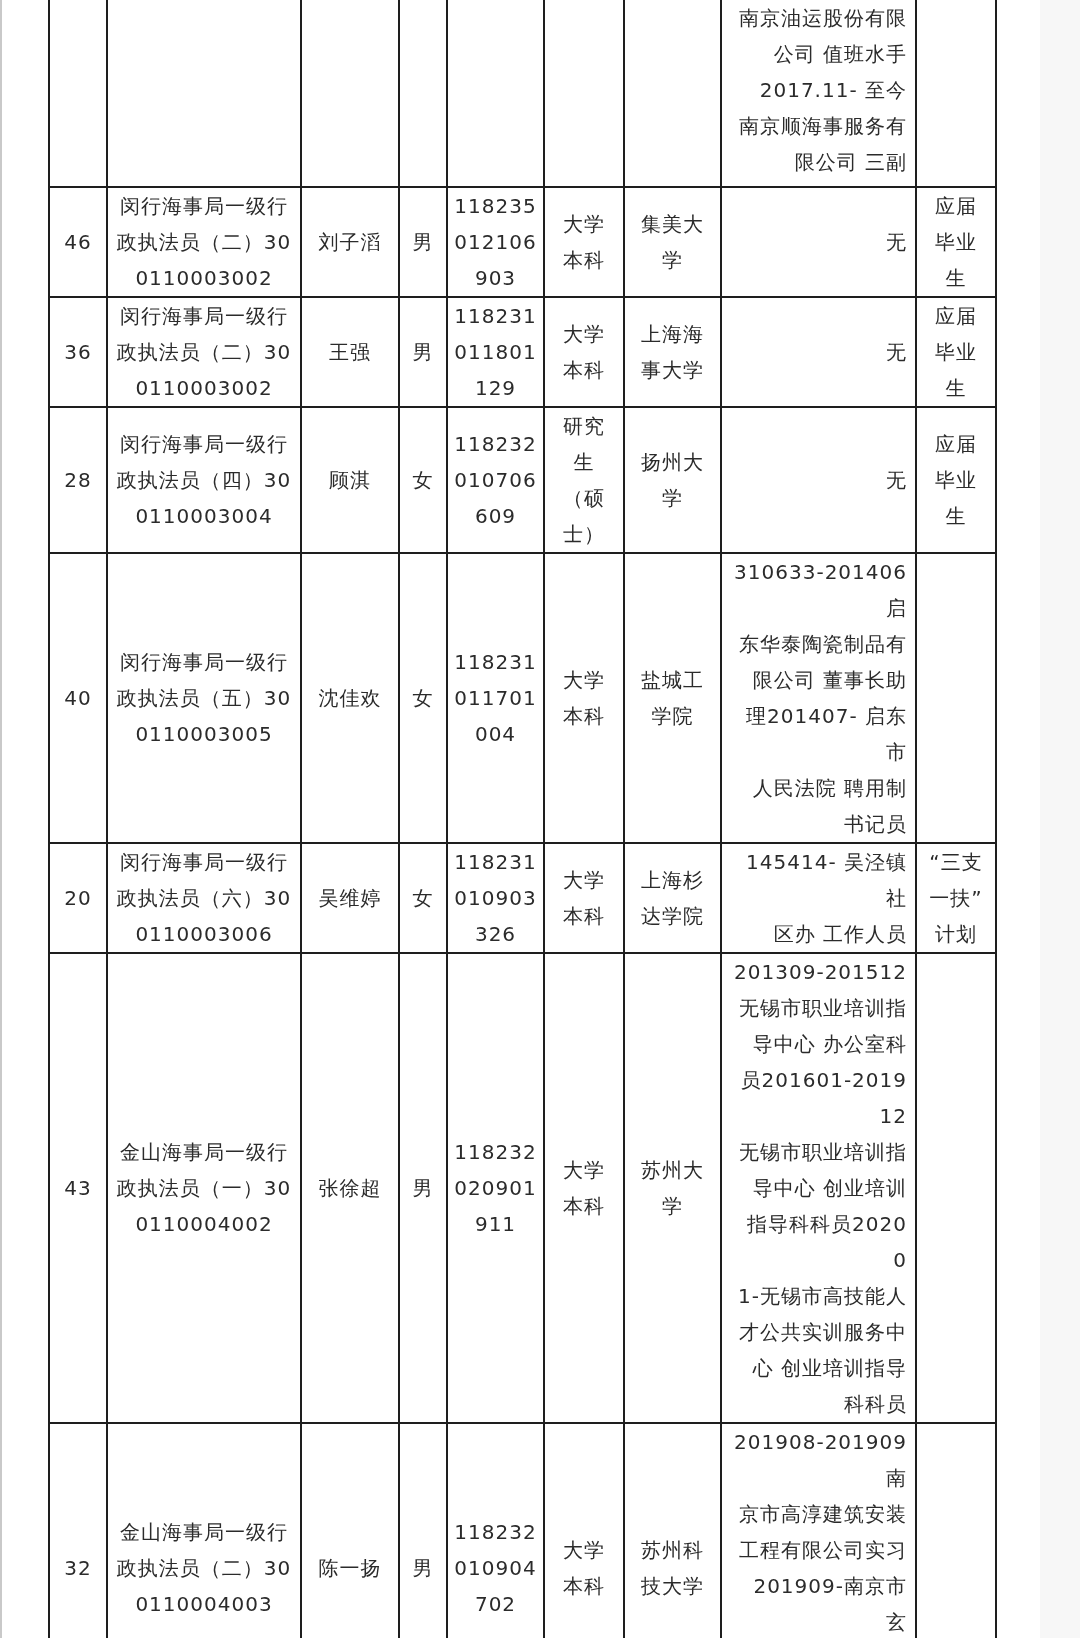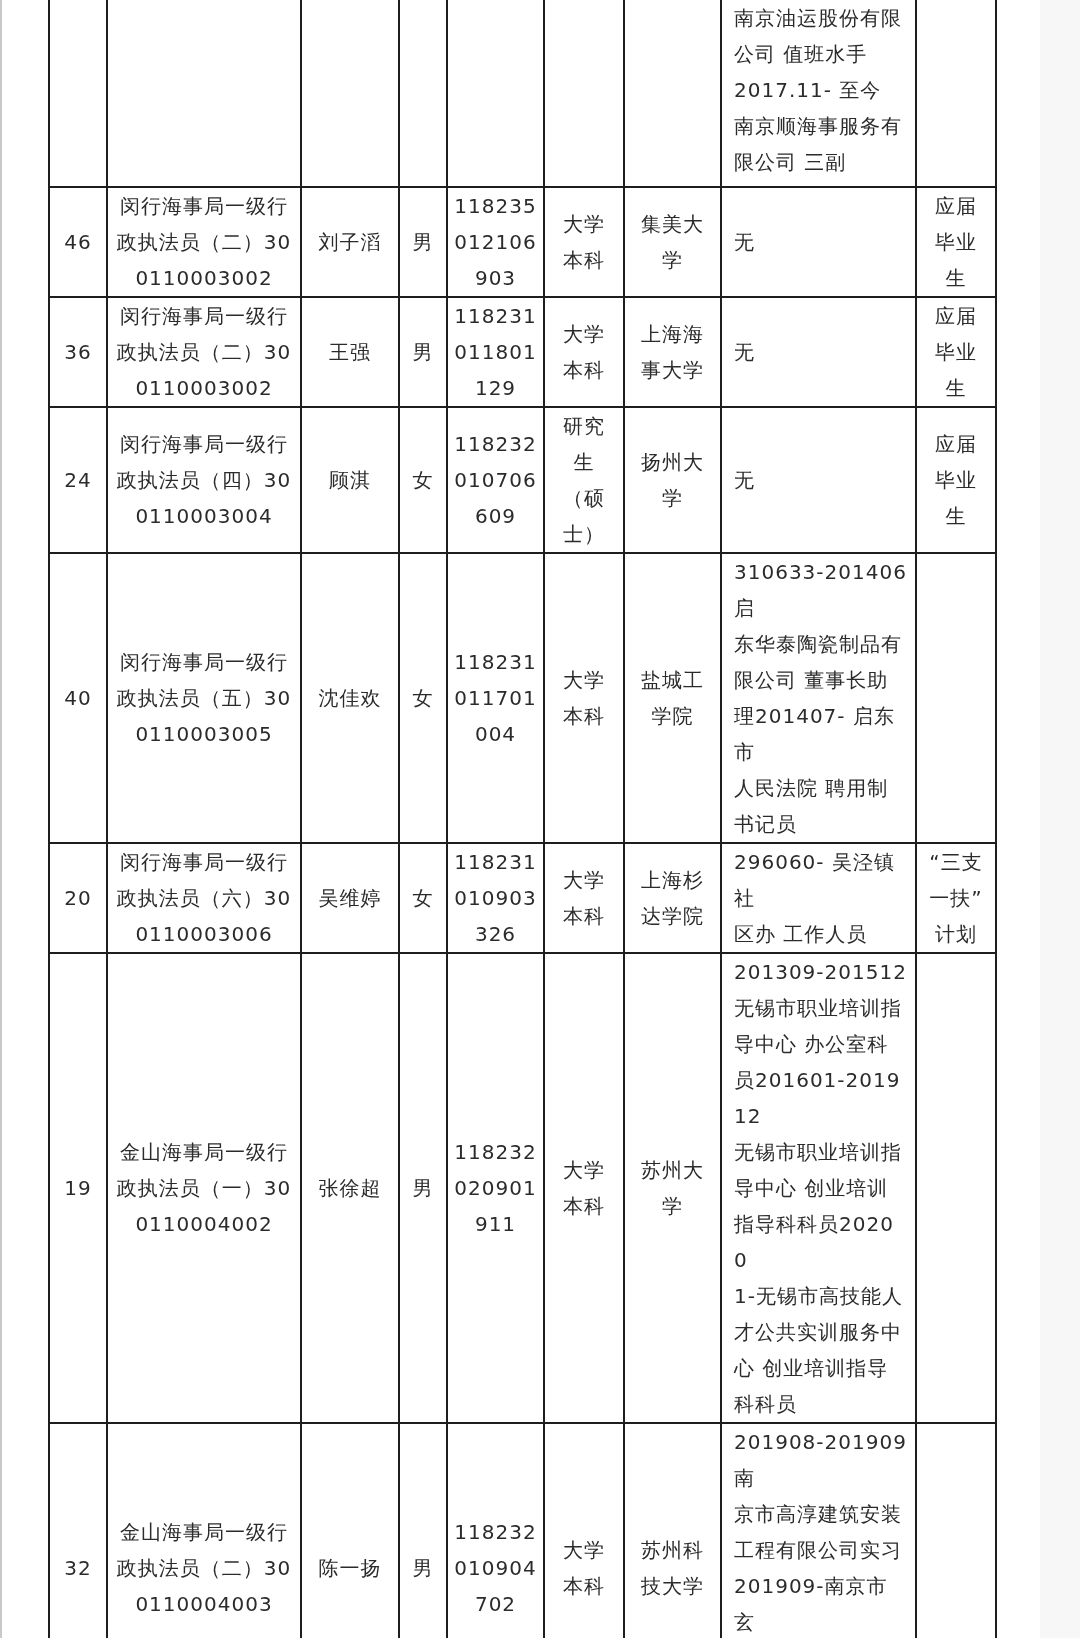--- a/index.html
+++ b/index.html
@@ -43,21 +43,21 @@
       padding: 0 4px;
       font-size: 20px;
       line-height: 36px;
       text-align: center;
       vertical-align: middle;
       word-break: break-all;
       white-space: pre-line;
       letter-spacing: 1px;
     }
     td.left {
-      text-align: left;
+      text-align: right;
       padding-left: 12px;
       padding-right: 8px;
     }
     .col-no { width: 58px; }
     .col-pos { width: 194px; }
     .col-name { width: 98px; }
     .col-sex { width: 48px; }
     .col-id { width: 97px; }
     .col-edu { width: 80px; }
     .col-school { width: 97px; }
@@ -135,21 +135,21 @@
 本科</td>
         <td>上海海
 事大学</td>
         <td class="left">无</td>
         <td>应届
 毕业
 生</td>
       </tr>
 
       <tr style="height:139px;">
-        <td>24</td>
+        <td>28</td>
         <td>闵行海事局一级行
 政执法员（四）30
 0110003004</td>
         <td>顾淇</td>
         <td>女</td>
         <td>118232
 010706
 609</td>
         <td>研究
 生
@@ -193,29 +193,29 @@
 0110003006</td>
         <td>吴维婷</td>
         <td>女</td>
         <td>118231
 010903
 326</td>
         <td>大学
 本科</td>
         <td>上海杉
 达学院</td>
-        <td class="left">296060-  吴泾镇社
+        <td class="left">145414-  吴泾镇社
 区办  工作人员</td>
         <td>“三支
 一扶”
 计划</td>
       </tr>
 
       <tr style="height:392px;">
-        <td>19</td>
+        <td>43</td>
         <td>金山海事局一级行
 政执法员（一）30
 0110004002</td>
         <td>张徐超</td>
         <td>男</td>
         <td>118232
 020901
 911</td>
         <td>大学
 本科</td>

